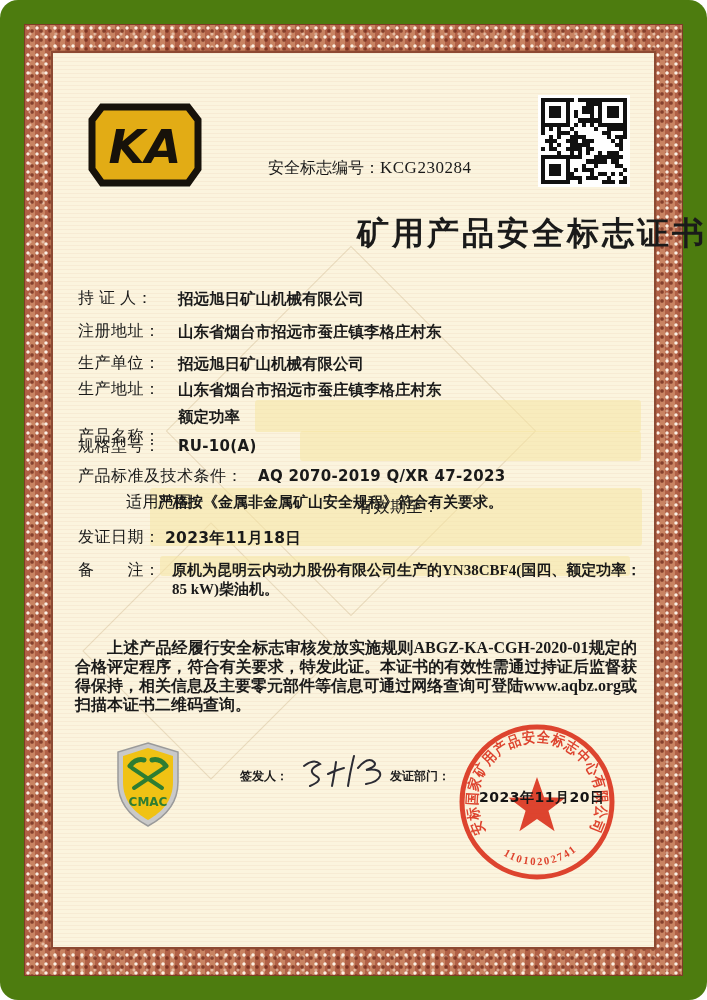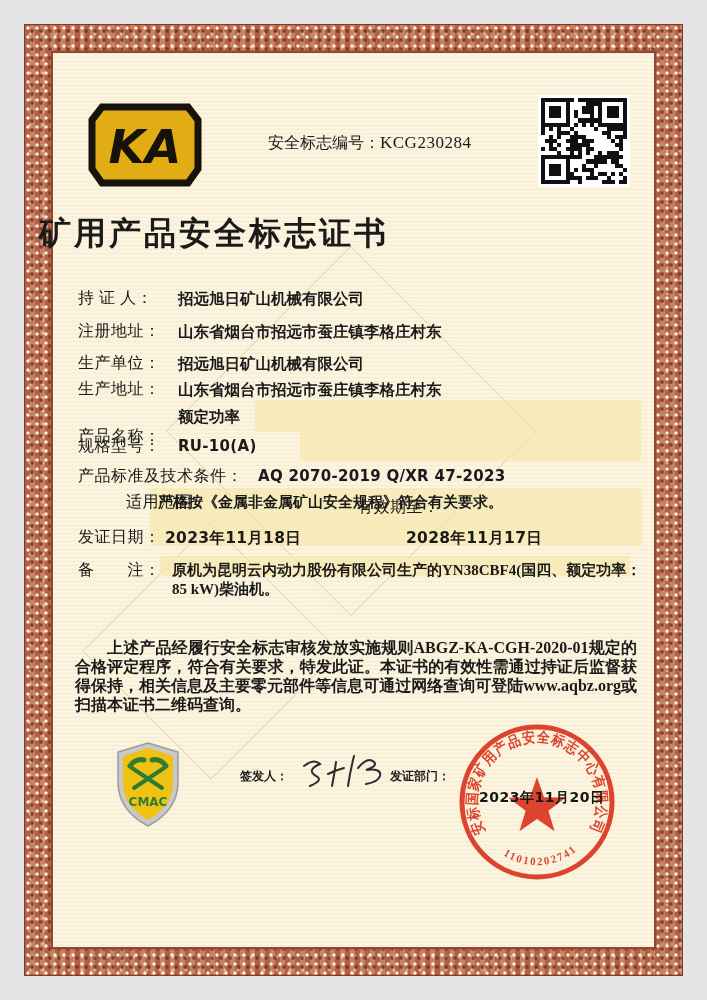--- a/index.html
+++ b/index.html
@@ -1,20 +1,21 @@
 <!DOCTYPE html>
 <html><head>
 <meta charset="utf-8">
 <style>
   html,body{margin:0;padding:0;}
   .page{
     position:relative;width:707px;height:1000px;overflow:hidden;
-    background:#e5e5e5;
+    background:#4d7c0f;
     font-family:"Liberation Serif","DejaVu Serif",serif;
     color:#1a1a1a;
+    border-radius:18px;
   }
   
   .frame{
     position:absolute;left:24px;top:24px;right:24px;bottom:24px;
     border:1px solid #7e3b26;
     background:
       radial-gradient(circle at 3px 3px, rgba(255,246,234,.95) 1.1px, transparent 2.2px) 0 0/9px 9px,
       radial-gradient(circle at 7px 6px, rgba(110,40,25,.75) 1.2px, transparent 2.4px) 0 0/9px 9px,
       radial-gradient(circle at 5px 9px, rgba(255,240,220,.5) 1px, transparent 2px) 0 0/13px 13px,
       repeating-linear-gradient(90deg,#b06046 0 5px,#c88362 5px 10px);
@@ -26,25 +27,25 @@
     background:
       repeating-linear-gradient(180deg, rgba(224,178,152,.14) 0 1px, rgba(255,255,255,0) 1px 4px),
       #fbf4de;
   }
   .wm{position:absolute;border:1px solid rgba(190,160,110,.30);transform:rotate(45deg);}
   .band{position:absolute;background:rgba(246,229,162,.55);border-radius:3px;}
   .abs{position:absolute;}
   .lbl{font-size:16px;letter-spacing:.5px;white-space:pre;}
   .val{font-size:15.5px;font-weight:bold;white-space:pre;}
   .val-en{font-family:"DejaVu Sans","Liberation Sans",sans-serif;font-size:15px;font-weight:bold;letter-spacing:.3px;}
-  .num-line{font-size:16px;}
+  .num-line{font-size:16px;margin-top:25px;}
   .num-line .num{font-family:"Liberation Serif",serif;font-size:17px;letter-spacing:.5px;}
   .title{
-    left:0;right:0;text-align:left;top:212px;
-    font-size:32px;font-weight:bold;letter-spacing:3px;padding-left:39px;
+    left:0;right:0;text-align:right;top:212px;
+    font-size:32px;font-weight:bold;letter-spacing:3px;
   }
   .statement{
     left:75px;top:638px;width:562px;
     font-size:16px;font-weight:600;line-height:19px;
     text-align:justify;text-indent:2em;
   }
   .seal-date{
     left:454px;top:789px;width:140px;z-index:6;
     font-family:"DejaVu Sans","Liberation Sans",sans-serif;
     font-size:14px;font-weight:bold;color:#151515;letter-spacing:.5px;margin-left:25px;
@@ -343,21 +344,20 @@
 
   <div class="abs lbl" style="left:78px;top:466px;">产品标准及技术条件：</div>
   <div class="abs val-en" style="left:258px;top:467px;">AQ 2070-2019 Q/XR 47-2023</div>
 
   <div class="abs lbl" style="left:78px;top:492px;margin-left:48px;">适用范围：</div>
   <div class="abs val" style="left:158px;top:493px;font-size:15px;">严格按《金属非金属矿山安全规程》符合有关要求。</div>
 
   <div class="abs lbl" style="left:78px;top:527px;">发证日期：</div>
   <div class="abs val-en" style="left:165px;top:528px;font-size:15.5px;">2023年11月18日</div>
   <div class="abs lbl" style="left:322px;top:497px;margin-left:35px;">有效期至：</div>
-  <div class="abs val-en" style="left:406px;top:528px;font-size:15.5px;">2028年11月17日</div>
 
   <div class="abs lbl" style="left:78px;top:560px;">备　　注：</div>
   <div class="abs val" style="left:172px;top:561px;width:480px;white-space:normal;line-height:19px;font-size:15px;">原机为昆明云内动力股份有限公司生产的YN38CBF4(国四、额定功率：85 kW)柴油机。</div>
 
   <div class="abs statement">上述产品经履行安全标志审核发放实施规则ABGZ-KA-CGH-2020-01规定的合格评定程序，符合有关要求，特发此证。本证书的有效性需通过持证后监督获得保持，相关信息及主要零元部件等信息可通过网络查询可登陆www.aqbz.org或扫描本证书二维码查询。</div>
 
   <div class="abs" style="left:112px;top:740px;width:72px;height:90px;">
     <svg width="72" height="90" viewBox="0 0 72 90">
       <path d="M36 3 L66 12 V42 C66 64 53 77 36 86 C19 77 6 64 6 42 V12 Z" fill="#c9c9c9" stroke="#9a9a9a" stroke-width="1.5"></path>
       <path d="M36 8 L61 16 V42 C61 61 50 72 36 80 C22 72 11 61 11 42 V16 Z" fill="#f0c214"></path>

